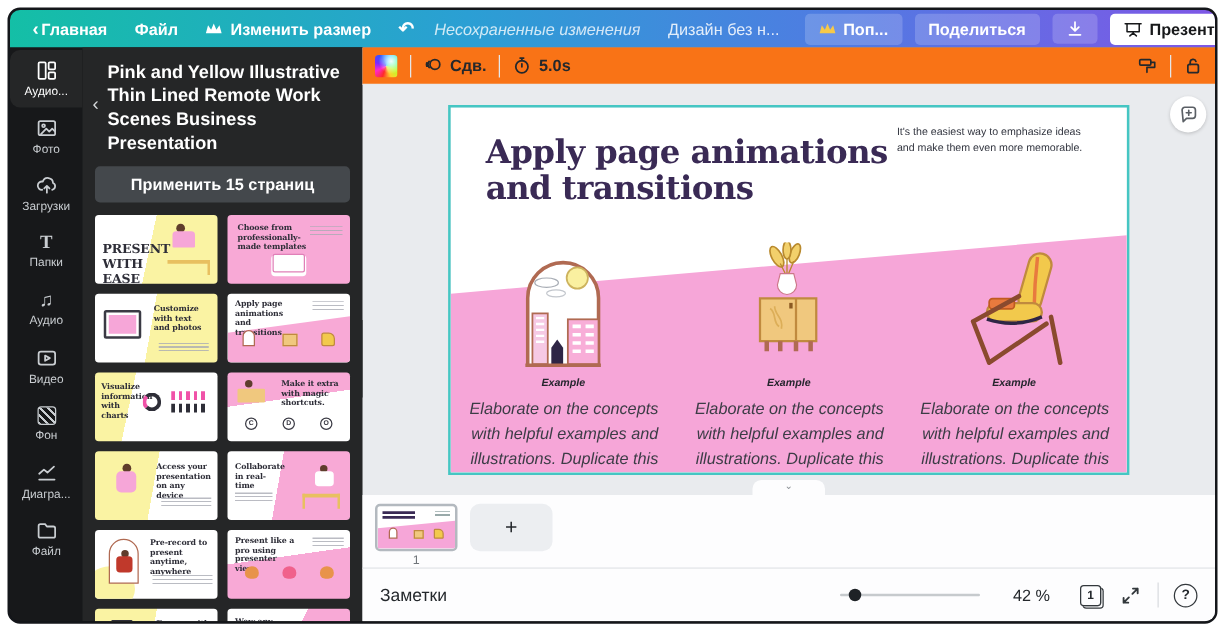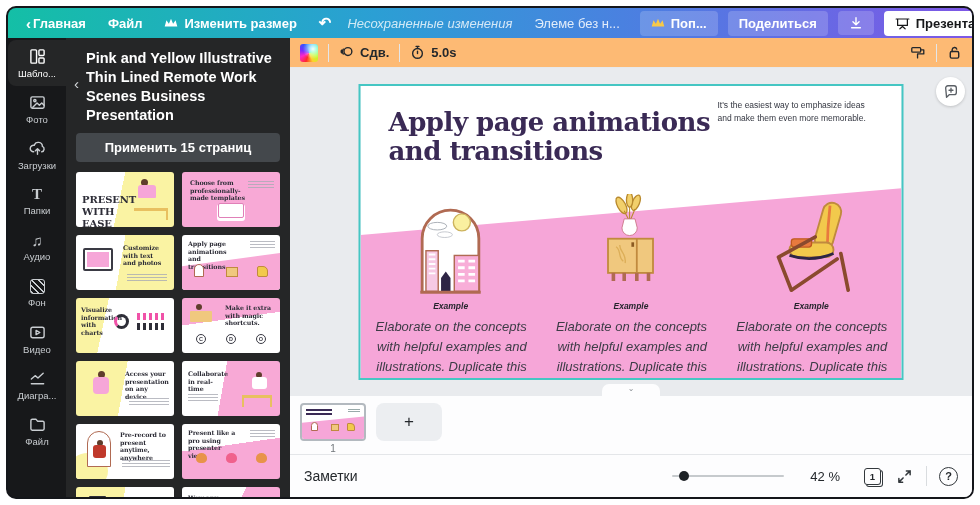--- a/index.html
+++ b/index.html
@@ -111,21 +111,21 @@
   .t11 .ttl { right:5px; top:9px; width:44px; }
   .t12 { background:linear-gradient(115deg,#fff 52%,#f8a9d6 52%); }
   .t12 .ttl { left:6px; top:7px; width:46px; }
 
   .panel-collapse { position:absolute; right:-11px; top:218px; width:12px; height:62px; background:#252627;
                     border-radius:0 7px 7px 0; display:flex; align-items:center; justify-content:center;
                     color:#d6d9dc; font-size:9px; cursor:pointer; z-index:5; }
 
   
   .main { flex:1; display:flex; flex-direction:column; min-width:0; background:#e9ebee; position:relative; }
-  .toolbar { flex:0 0 30px; background:#fdba74; display:flex; align-items:center; padding:0 10px; gap:10px;
+  .toolbar { flex:0 0 30px; background:#f97316; display:flex; align-items:center; padding:0 10px; gap:10px;
              font-size:13px; color:#24282c; border-bottom:1px solid #e7e9eb; }
   .swatch { width:18px; height:18px; border-radius:3px; cursor:pointer;
             background:radial-gradient(circle at 72% 28%, rgba(255,255,255,.95), rgba(255,255,255,0) 55%),
                        conic-gradient(from 200deg,#ff2a2a,#ff29c8,#7b2aff,#2a5bff,#2ac8ff,#2aff9e,#b8ff2a,#ffd22a,#ff2a2a); }
   .tool { display:flex; align-items:center; gap:6px; font-weight:bold; cursor:pointer; }
   .vdiv { width:1px; height:18px; background:#e4e6e9; }
   .toolbar .spacer { flex:1; }
 
   .canvas { flex:1; position:relative; min-height:0; }
   .slide { position:absolute; left:50%; transform:translateX(-50%); top:18px; width:541px; height:292px;
@@ -197,21 +197,21 @@
     </div>
     <div class="tb-item">
       <svg class="tb-crown" viewBox="0 0 20 14">
           <path d="M1 12 L3.5 3 L7 8 L10 1 L13 8 L16.5 3 L19 12 Z" fill="#fff"></path>
         </svg>
       <span>Изменить размер</span>
     </div>
     <span class="tb-undo">↶</span>
     <span class="tb-unsaved">Несохраненные изменения</span>
     <div class="tb-spacer"></div>
-    <span class="tb-designname">Элеме без н...</span>
+    <span class="tb-designname">Дизайн без н...</span>
     <div class="tb-btn">
       <svg class="tb-crown" viewBox="0 0 20 14">
           <path d="M1 12 L3.5 3 L7 8 L10 1 L13 8 L16.5 3 L19 12 Z" fill="#f7c948"></path>
         </svg>
       <span>Поп...</span>
     </div>
     <div class="tb-btn">
       <span>Поделиться</span>
     </div>
     <div class="tb-btn">
@@ -230,21 +230,21 @@
 
   <div class="appbody">
 
     <div class="sidebar">
       <div class="sb-item active">
         <svg class="ic" width="17" height="17" viewBox="0 0 18 18">
             <rect x="2" y="2" width="6" height="14" rx="1"></rect>
             <rect x="10.5" y="2" width="5.5" height="6" rx="1"></rect>
             <rect x="10.5" y="10.5" width="5.5" height="5.5" rx="1"></rect>
           </svg>
-        <span>Шабло...</span>
+        <span>Аудио...</span>
       </div>
       <div class="sb-item">
         <svg class="ic" width="17" height="17" viewBox="0 0 18 18">
             <rect x="2" y="3" width="14" height="12" rx="1.5"></rect>
             <circle cx="6.2" cy="7" r="1.2"></circle>
             <path d="M4 14 l4.5-4.5 2.5 2.5 2.5-2.5 2.5 2.5"></path>
           </svg>
         <span>Фото</span>
       </div>
       <div class="sb-item">
@@ -256,29 +256,29 @@
       </div>
       <div class="sb-item">
         <span class="t-glyph">T</span>
         <span>Папки</span>
       </div>
       <div class="sb-item">
         <span class="note-glyph">♫</span>
         <span>Аудио</span>
       </div>
       <div class="sb-item">
-        <span class="hatch"></span>
-        <span>Фон</span>
-      </div>
-      <div class="sb-item">
         <svg class="ic" width="17" height="17" viewBox="0 0 18 18">
             <rect x="2" y="3.5" width="14" height="11" rx="2"></rect>
             <path d="M7.5 6.8 l4 2.2 -4 2.2 Z"></path>
           </svg>
         <span>Видео</span>
+      </div>
+      <div class="sb-item">
+        <span class="hatch"></span>
+        <span>Фон</span>
       </div>
       <div class="sb-item">
         <svg class="ic" width="17" height="17" viewBox="0 0 18 18">
             <path d="M2.5 9.5 l4-3.5 3 2.5 5.5-5"></path>
             <path d="M2.5 14.5 h13"></path>
           </svg>
         <span>Диагра...</span>
       </div>
       <div class="sb-item">
         <svg class="ic" width="17" height="17" viewBox="0 0 18 18">

